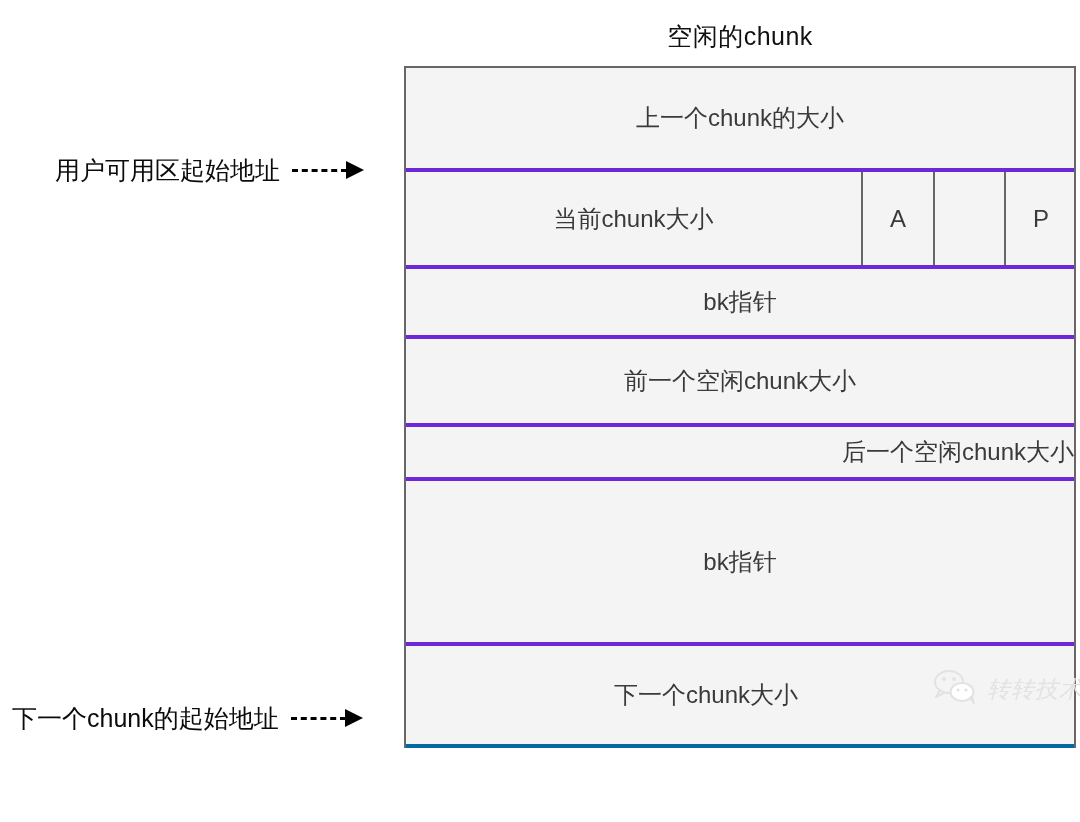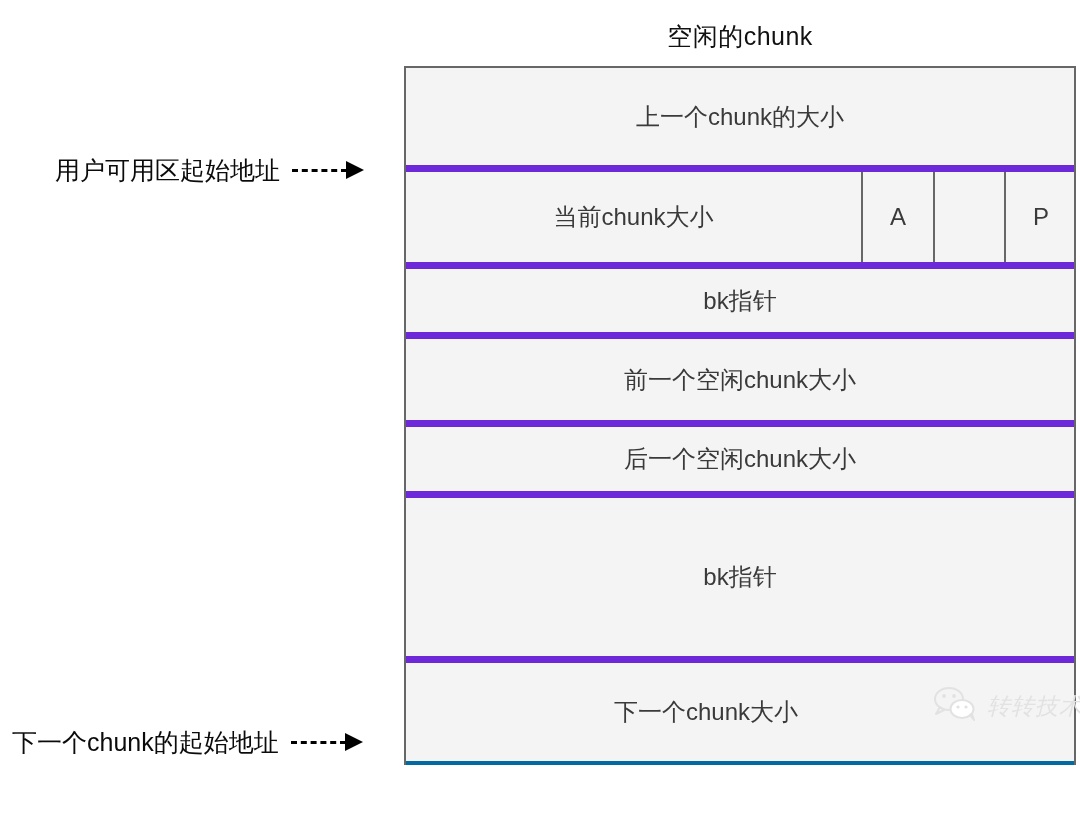--- a/index.html
+++ b/index.html
@@ -43,40 +43,40 @@
     top: 66px;
     width: 672px;
     border: 2px solid #676767;
     border-bottom: none;
     box-sizing: border-box;
     background: #f4f4f4;
   }
   .chunk-row {
     position: relative;
     box-sizing: border-box;
-    border-bottom: 7px solid #6d28d9;
+    border-bottom: 4px solid #6d28d9;
     background: #f4f4f4;
     display: flex;
     align-items: center;
     justify-content: center;
   }
   .row-label {
     font-size: 24px;
     color: #3a3a3a;
     white-space: nowrap;
     text-align: center;
   }
 
   
   .h-prevsize { height: 104px; }
   .h-cursize  { height: 97px; }
   .h-fd       { height: 70px; }
   .h-bk       { height: 71px; }
   .h-prevfree { height: 88px; }
-  .h-nextfree { height: 71px; }
+  .h-nextfree { height: 54px; justify-content: flex-end; }
   .h-unused   { height: 165px; }
   .h-nextsize { height: 102px; border-bottom: 4px solid #0369a1; }
 
   
   .flags-row {
     display: flex;
     align-items: stretch;
     justify-content: flex-start;
     padding: 0;
   }
@@ -169,21 +169,21 @@
     border-left: 18px solid #000000;
     margin-left: -1px;
   }
 
   #a1 { left: 74px;  top: 50px; }
   #a1 .annot-dash { width: 48px; }
 
   #a2 { left: 55px;  top: 153px; }
   #a2 .annot-dash { width: 55px; margin-left: 12px; }
 
-  #a3 { left: 12px;  top: 725px; text-align: right; }
+  #a3 { left: 12px;  top: 701px; text-align: right; }
   #a3 .annot-dash { width: 55px; margin-left: 12px; }
 </style>
 </head>
 <body>
 
 <div id="canvas">
 
   <div class="diagram-title">空闲的chunk</div>
 
   <div class="chunk-table">

